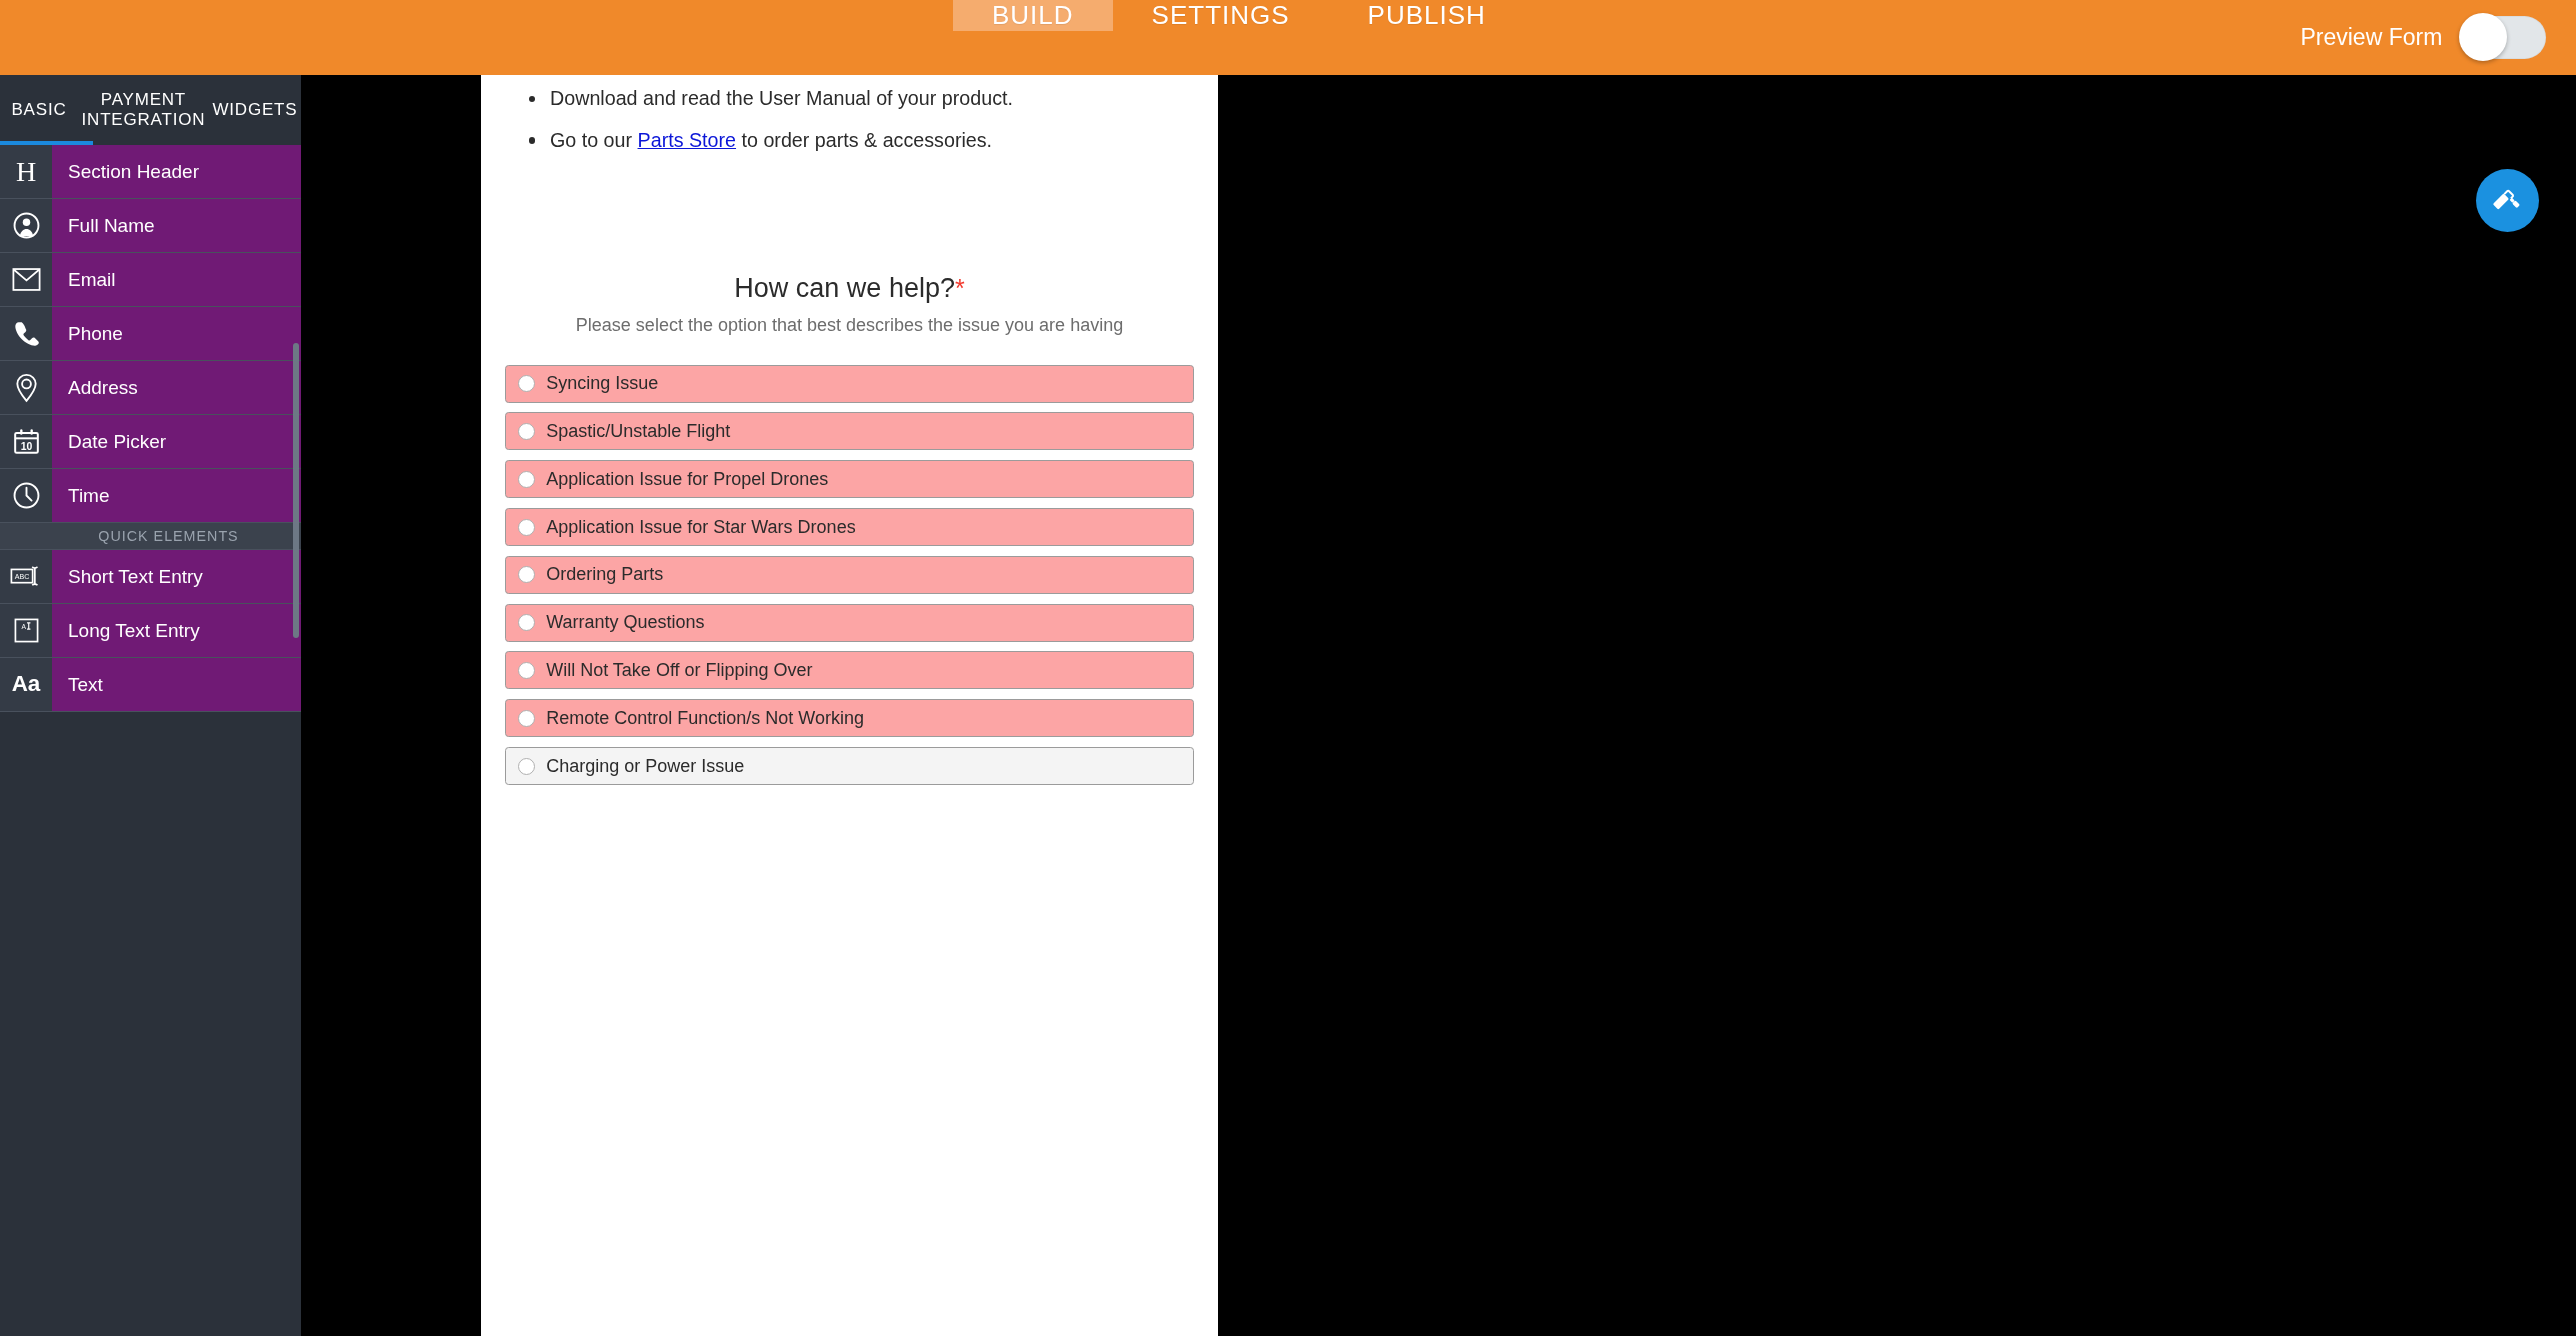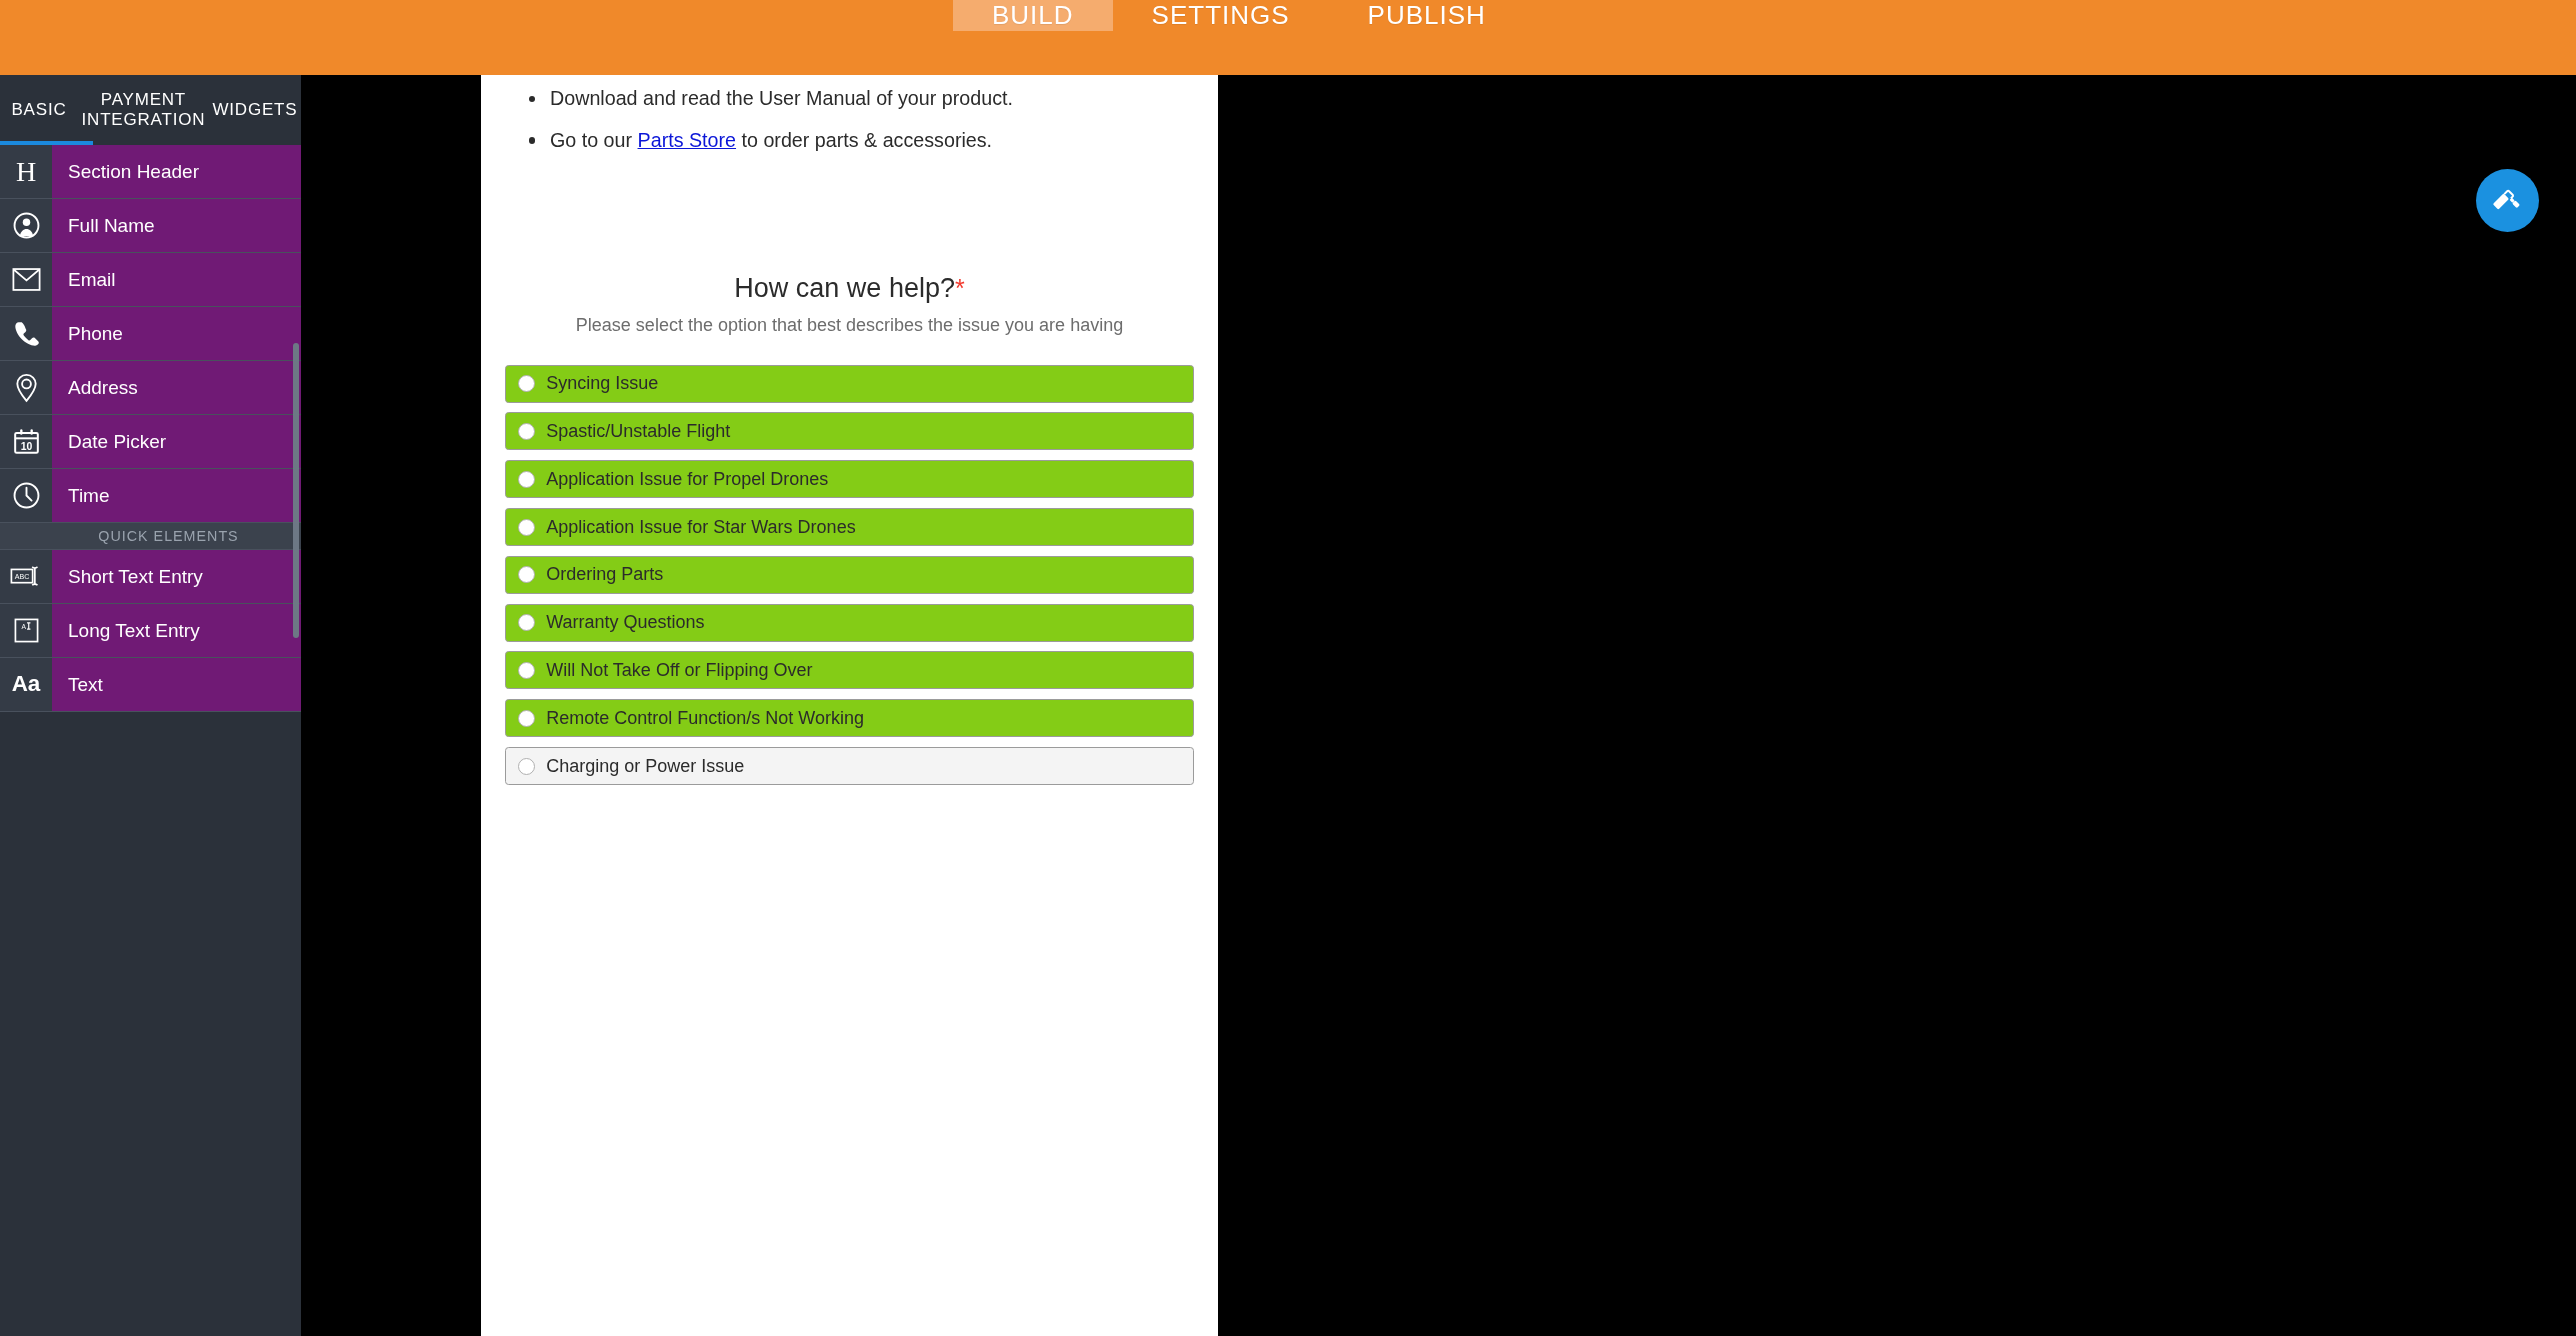--- a/index.html
+++ b/index.html
@@ -189,21 +189,21 @@
   }
   .opts { margin-top: 29px; padding: 0 24px; }
   .opt {
     height: 38px;
     border: 0.9px solid #9b9b9b;
     border-radius: 3.6px;
     margin-bottom: 9.8px;
     display: flex; align-items: center;
     padding-left: 11.6px; gap: 11.6px;
     cursor: pointer;
-    background: #84cc16;
+    background: #fca5a5;
   }
   .opt.hover { background: #f4f4f4; }
   .radio {
     width: 17px; height: 17px; flex: none;
     border: 1.3px solid #b0b0b0; border-radius: 50%;
     background: #fff;
   }
   .opt-label { font-size: 18px; color: #2b2b2b; }
 
   
@@ -224,20 +224,26 @@
   <div class="topbar-left"></div>
   <div class="topbar-tabs">
     <div class="tab active">
       <span>BUILD</span>
     </div>
     <div class="tab">
       <span>SETTINGS</span>
     </div>
     <div class="tab">
       <span>PUBLISH</span>
+    </div>
+  </div>
+  <div class="topbar-right">
+    <span class="preview-label">Preview Form</span>
+    <div class="toggle">
+      <div class="toggle-knob"></div>
     </div>
   </div>
 </div>
 
 <div class="panel">
 
 
   <div class="panel-tabs">
     <div class="ptab">
       <span>BASIC</span>

